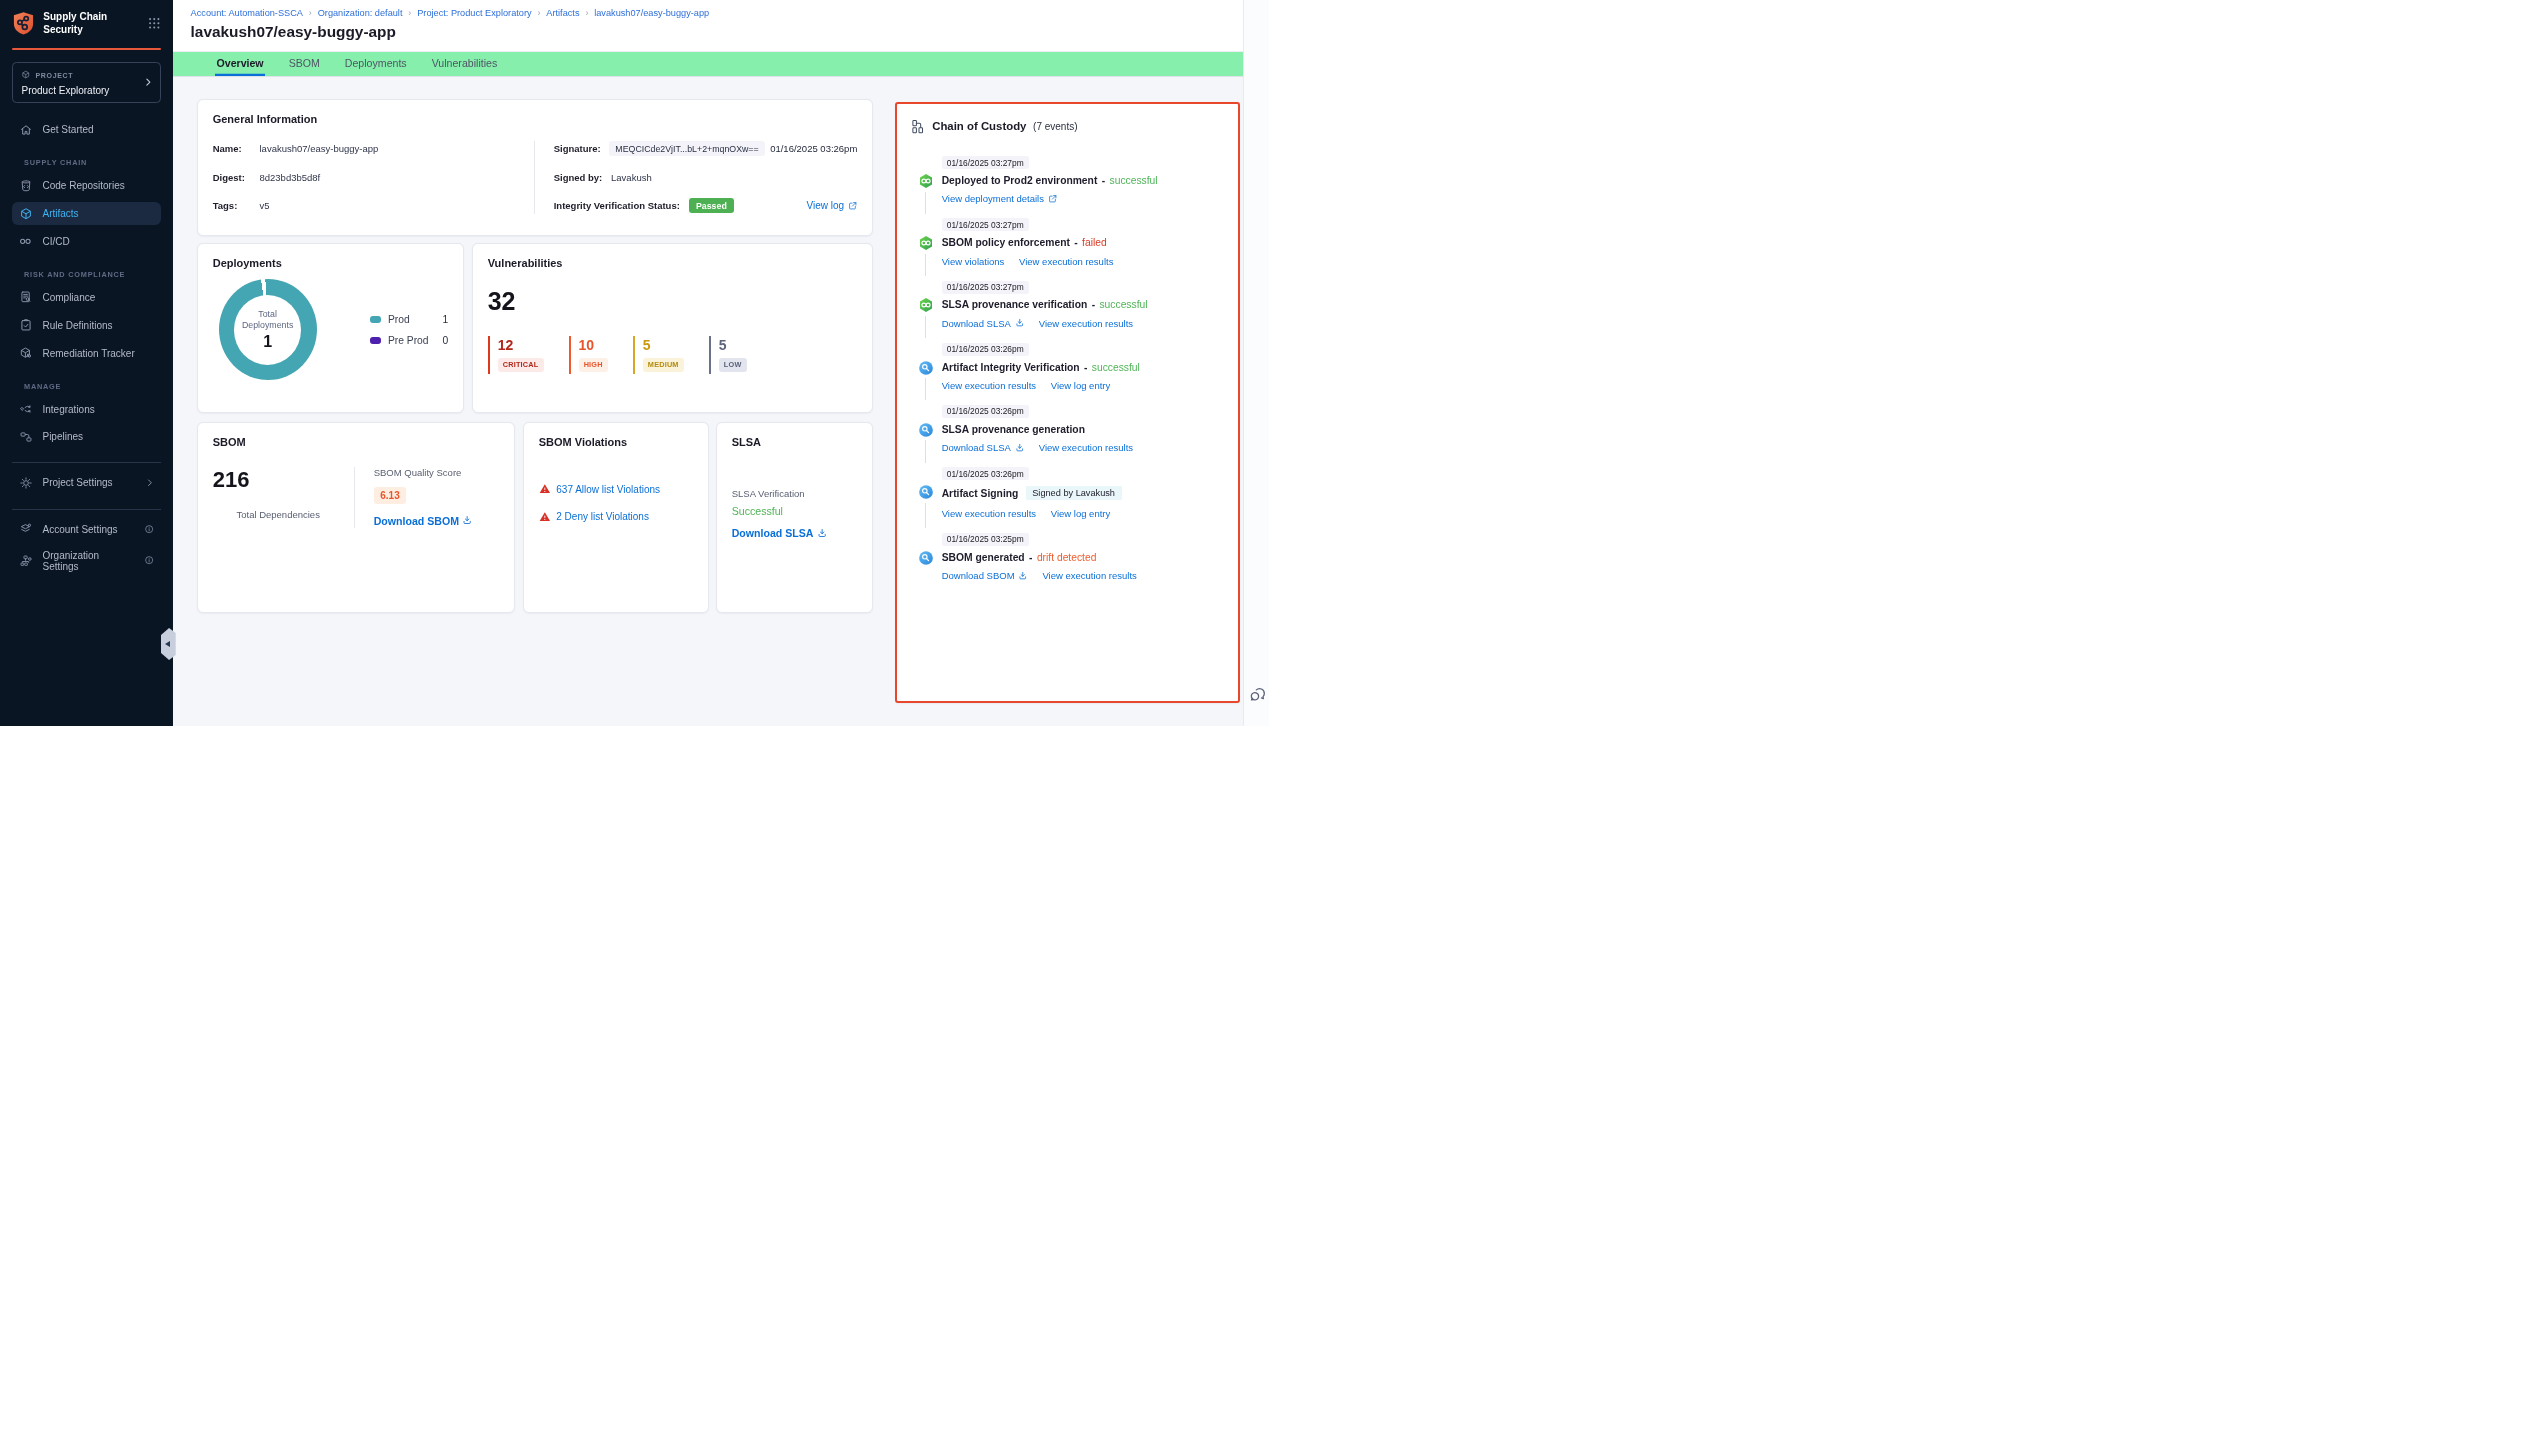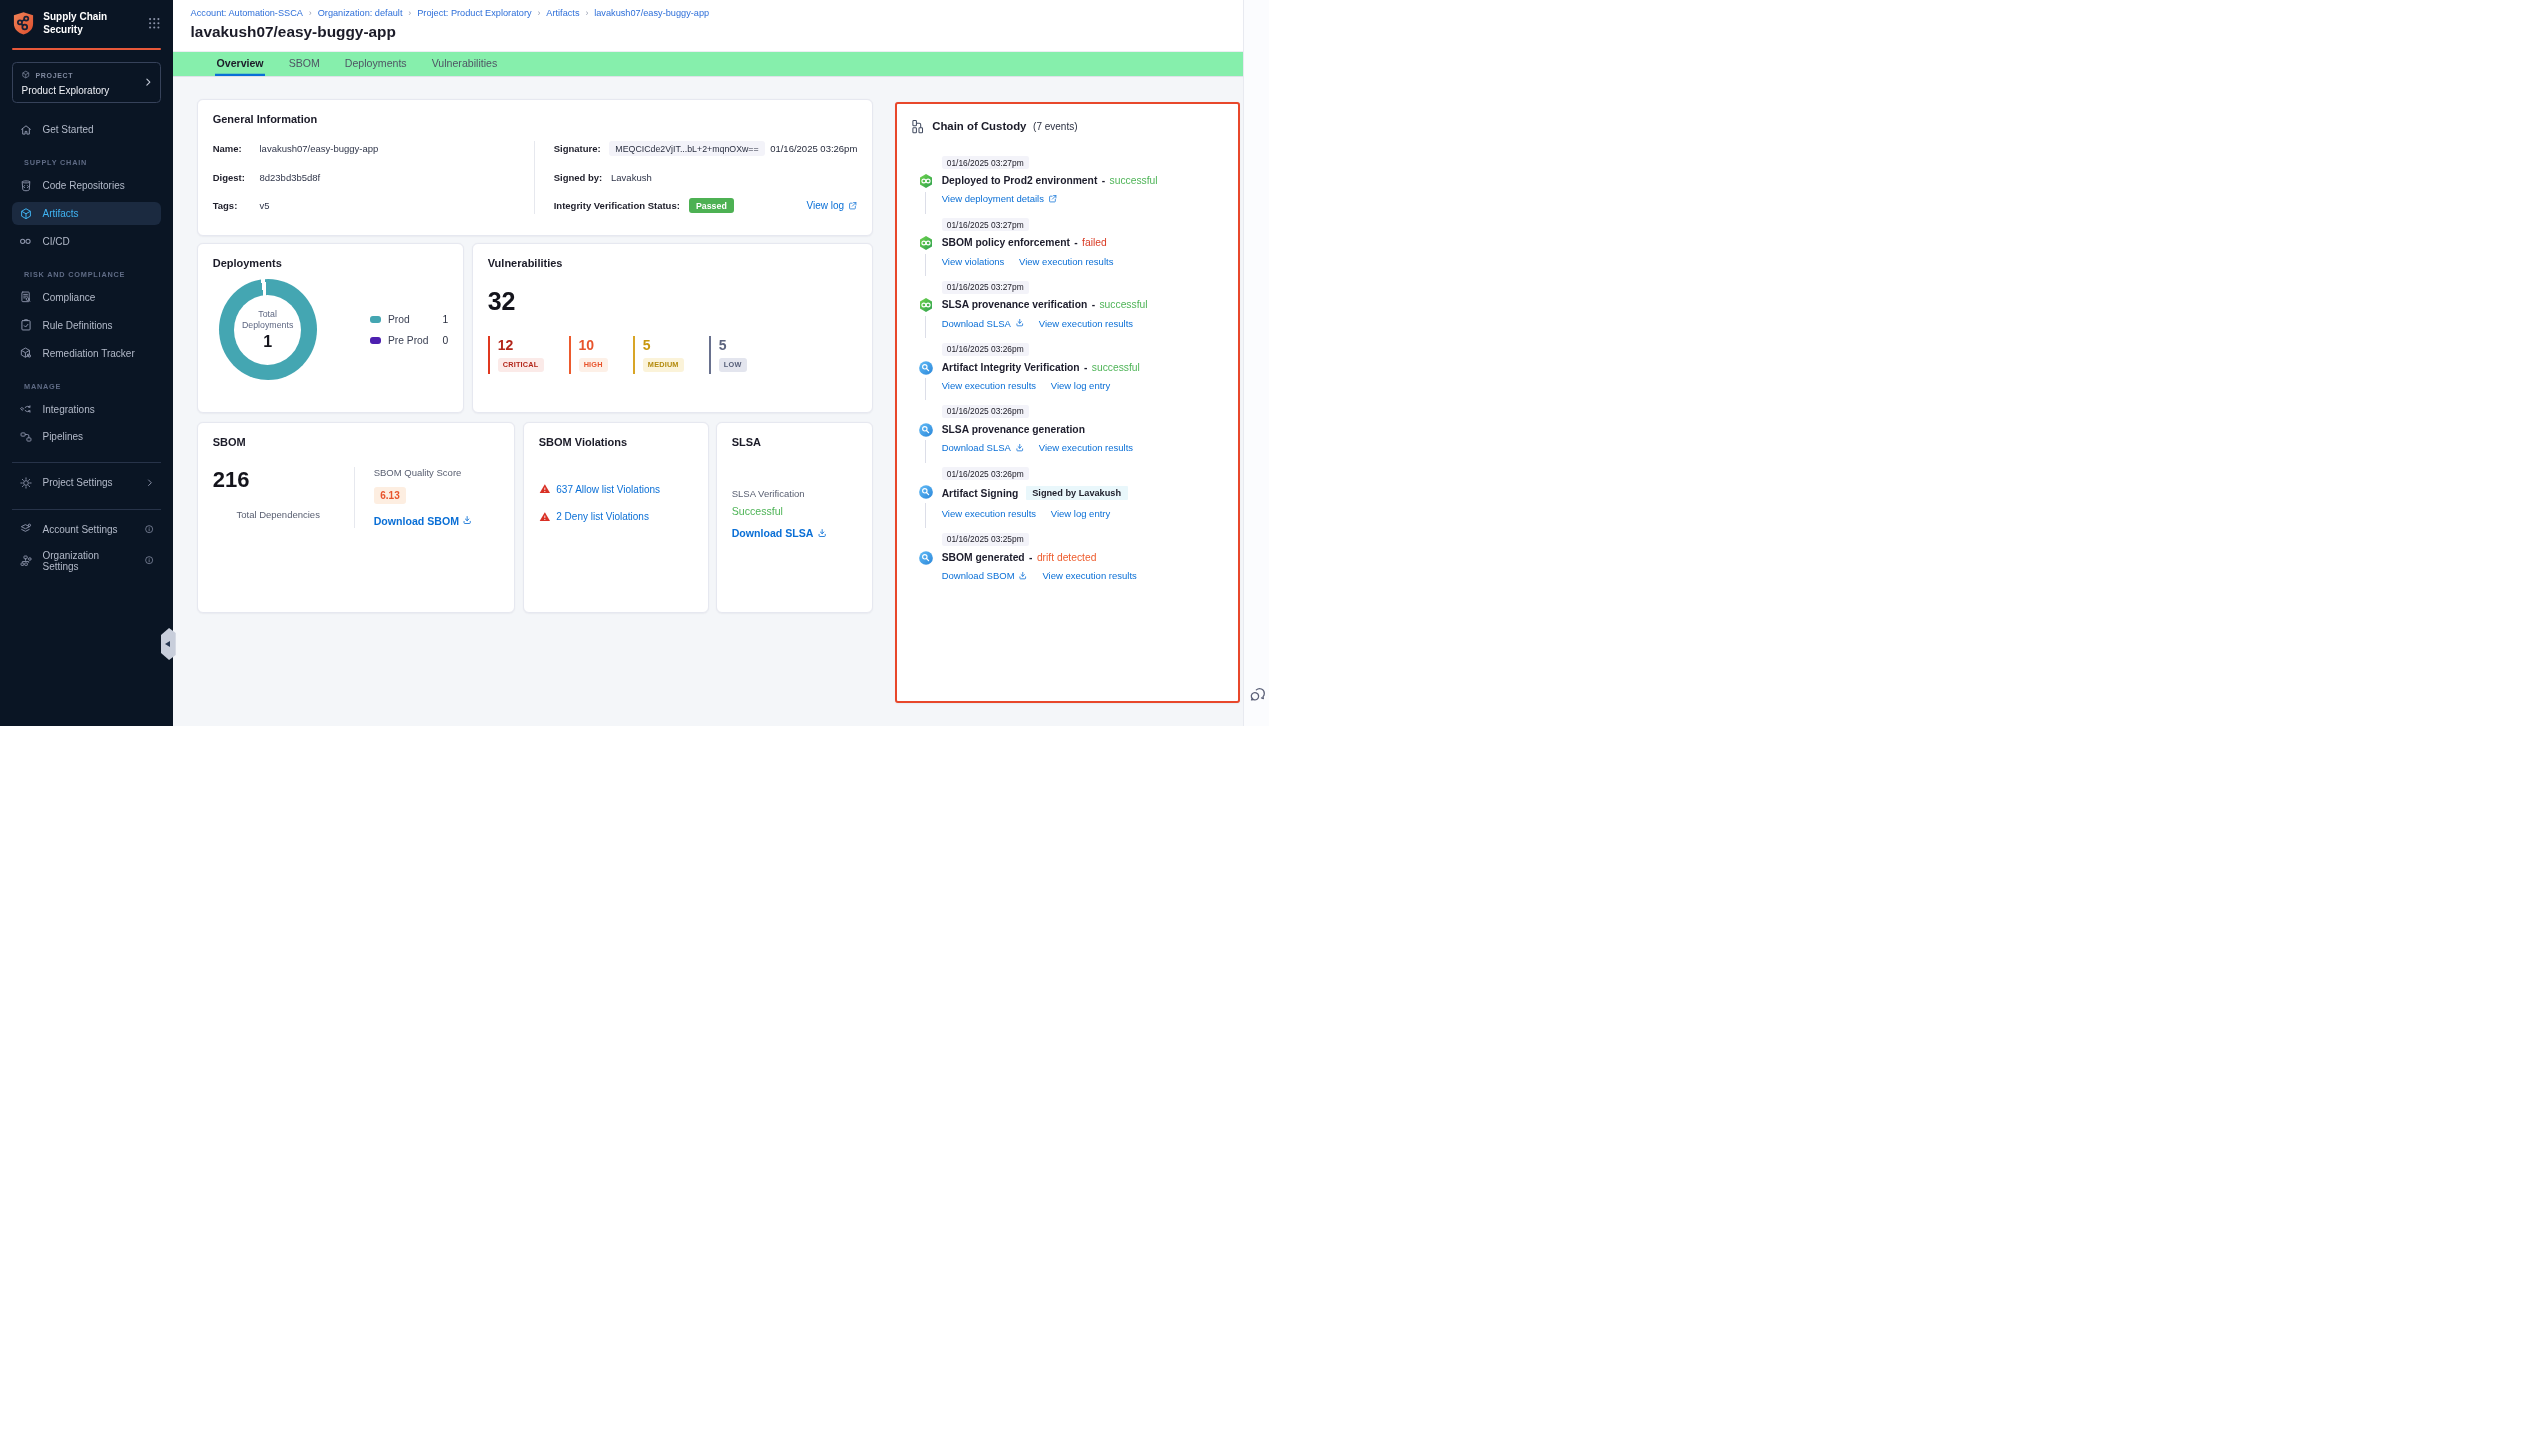--- a/index.html
+++ b/index.html
@@ -119,21 +119,21 @@
   .coc-count { font-size:10px; color:#2a2f40; }
   .events { margin-top:20.6px; padding-left:8px; }
   .ev { position:relative; padding-left:23.5px; margin-bottom:12.5px; }
   .ev:not(:last-child)::after { content:''; position:absolute; left:7.3px; top:37px; bottom:-9.5px; border-left:1.1px solid #dcdee8; }
   .ev-ts { display:inline-block; background:#f3f3f9; border-radius:2.2px; padding:1.5px 5.1px; font-size:8.4px; color:#22212b; margin-bottom:5.9px; }
   .ev-icon { position:absolute; left:0; top:18.4px; width:16px; height:16px; }
   .ev-title-row { display:flex; align-items:center; gap:4.4px; font-size:10.3px; font-weight:700; color:#1d1d2c; }
   .ev-status { font-weight:400; }
   .st-success { color:#4eb457; } .st-failed { color:#d93a23; } .st-drift { color:#ee5b2c; }
   .ev-sep { font-weight:700; color:#1d1d2c; }
-  .ev-badge { background:#e9f7fb; border-radius:1px; padding:2.2px 6.6px; font-size:9.2px; font-weight:700; color:#22222e; margin-left:2.9px; }
+  .ev-badge { background:#e9f7fb; border-radius:1px; padding:2.2px 6.6px; font-size:9.2px; font-weight:400; color:#22222e; margin-left:2.9px; }
   .ev-links { margin-top:7.3px; display:flex; align-items:center; gap:14.7px; font-size:9.5px; font-weight:500; }
 
   
   .right-gutter { position:absolute; right:0; top:0; width:26px; height:726px; background:#fbfcfe; border-left:0.7px solid #e8eaf0; z-index:4; }
   .chat-btn { position:absolute; left:3.7px; bottom:22px; width:19px; height:19px; cursor:pointer; }
 </style>
 </head>
 <body>
 
 <svg width="0" height="0" style="position:absolute">

